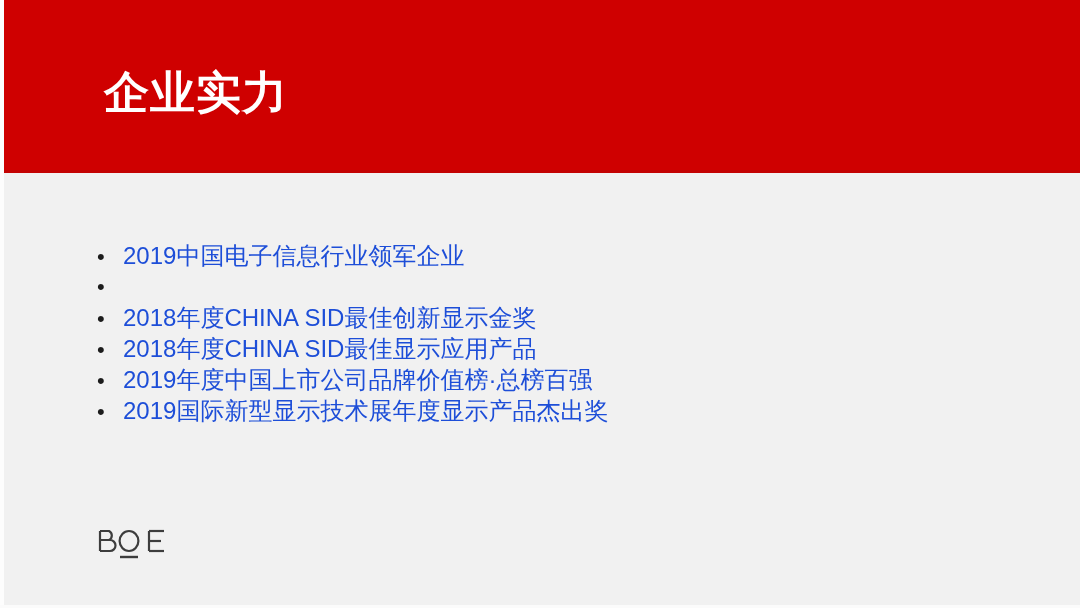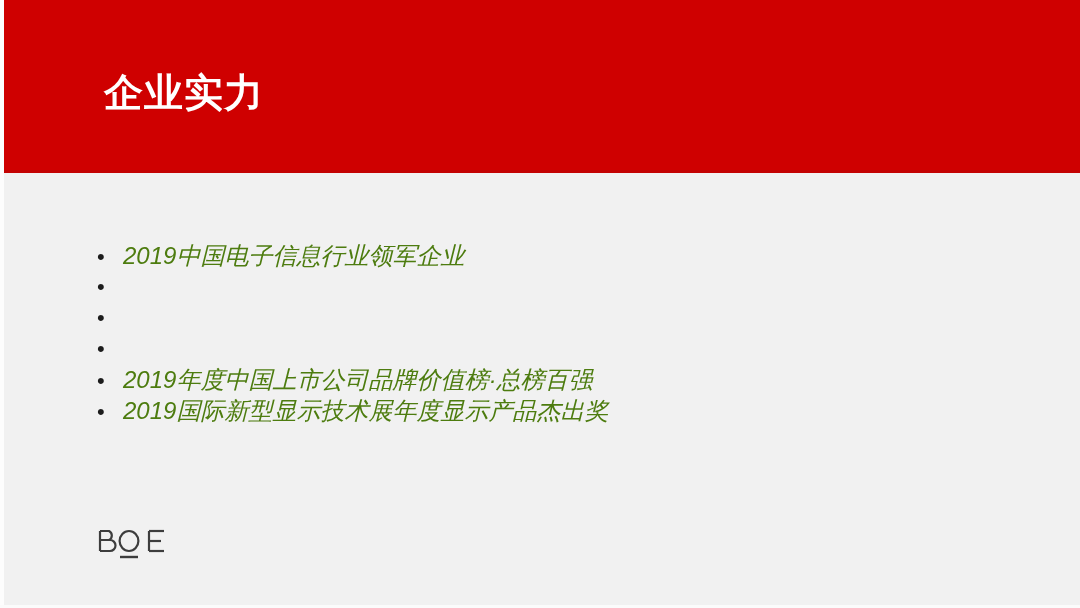--- a/index.html
+++ b/index.html
@@ -66,21 +66,21 @@
     top: 0;
     width: 4px;
     height: 173px;
     background: #f3dada;
   }
 
   .page-title {
     position: absolute;
     left: 104px;
     top: 62px;
-    font-size: 39px;
+    font-size: 45px;
     line-height: 62px;
     font-weight: bold;
     color: #ffffff;
     letter-spacing: 1px;
     white-space: nowrap;
   }
 
   
   .body-area {
     position: absolute;
@@ -111,23 +111,22 @@
     flex: 0 0 26px;
     font-size: 22px;
     line-height: 31px;
     color: #1c1c1c;
     text-align: left;
   }
 
   .bullet-text {
     font-size: 24px;
     line-height: 31px;
-    color: #4d7c0f;
+    color: #1d4ed8;
     letter-spacing: 0px;
-    font-style: italic;
   }
 
   
   .logo {
     position: absolute;
     left: 98px;
     top: 529px;
     width: 70px;
     height: 34px;
   }
@@ -150,23 +149,25 @@
     <ul class="bullet-list">
       <li class="bullet-item">
         <span class="bullet-dot">•</span>
         <span class="bullet-text">2019中国电子信息行业领军企业</span>
       </li>
       <li class="bullet-item">
         <span class="bullet-dot">•</span>
       </li>
       <li class="bullet-item">
         <span class="bullet-dot">•</span>
+        <span class="bullet-text">2018年度CHINA SID最佳创新显示金奖</span>
       </li>
       <li class="bullet-item">
         <span class="bullet-dot">•</span>
+        <span class="bullet-text">2018年度CHINA SID最佳显示应用产品</span>
       </li>
       <li class="bullet-item">
         <span class="bullet-dot">•</span>
         <span class="bullet-text">2019年度中国上市公司品牌价值榜·总榜百强</span>
       </li>
       <li class="bullet-item">
         <span class="bullet-dot">•</span>
         <span class="bullet-text">2019国际新型显示技术展年度显示产品杰出奖</span>
       </li>
     </ul>

